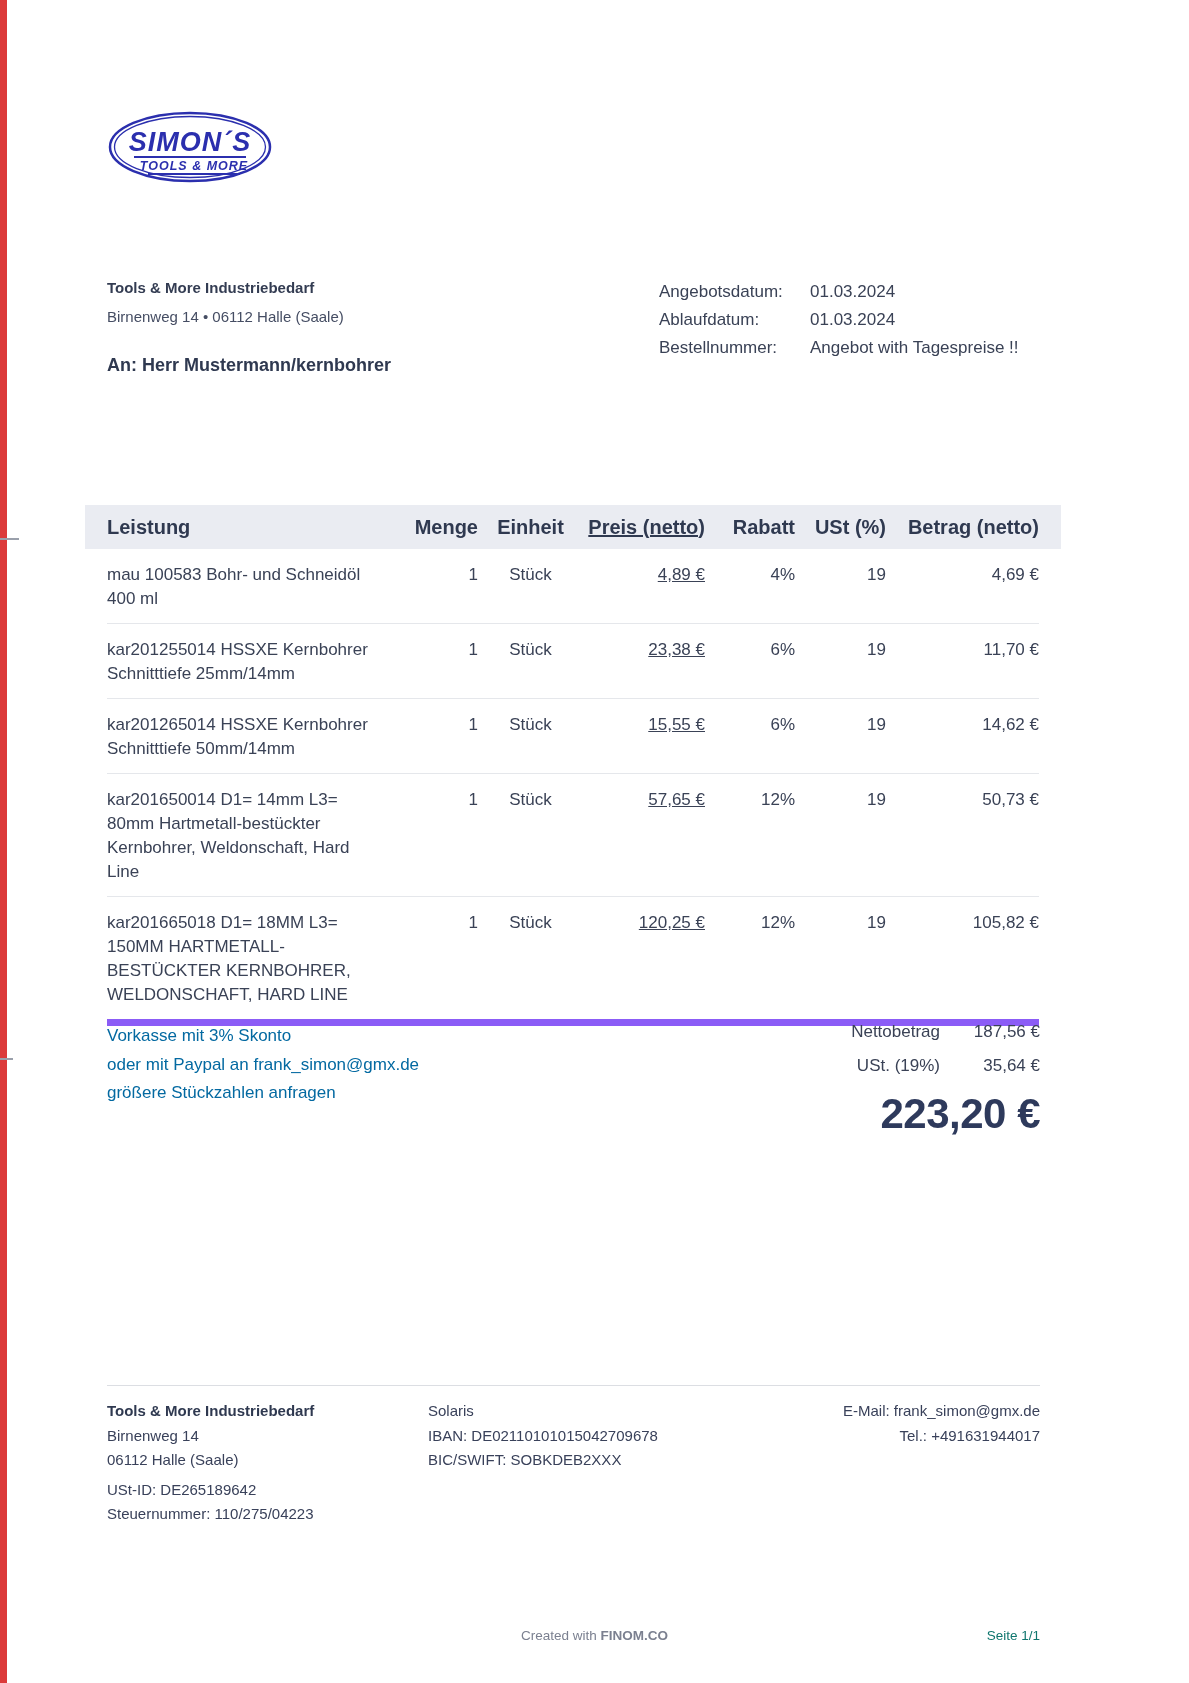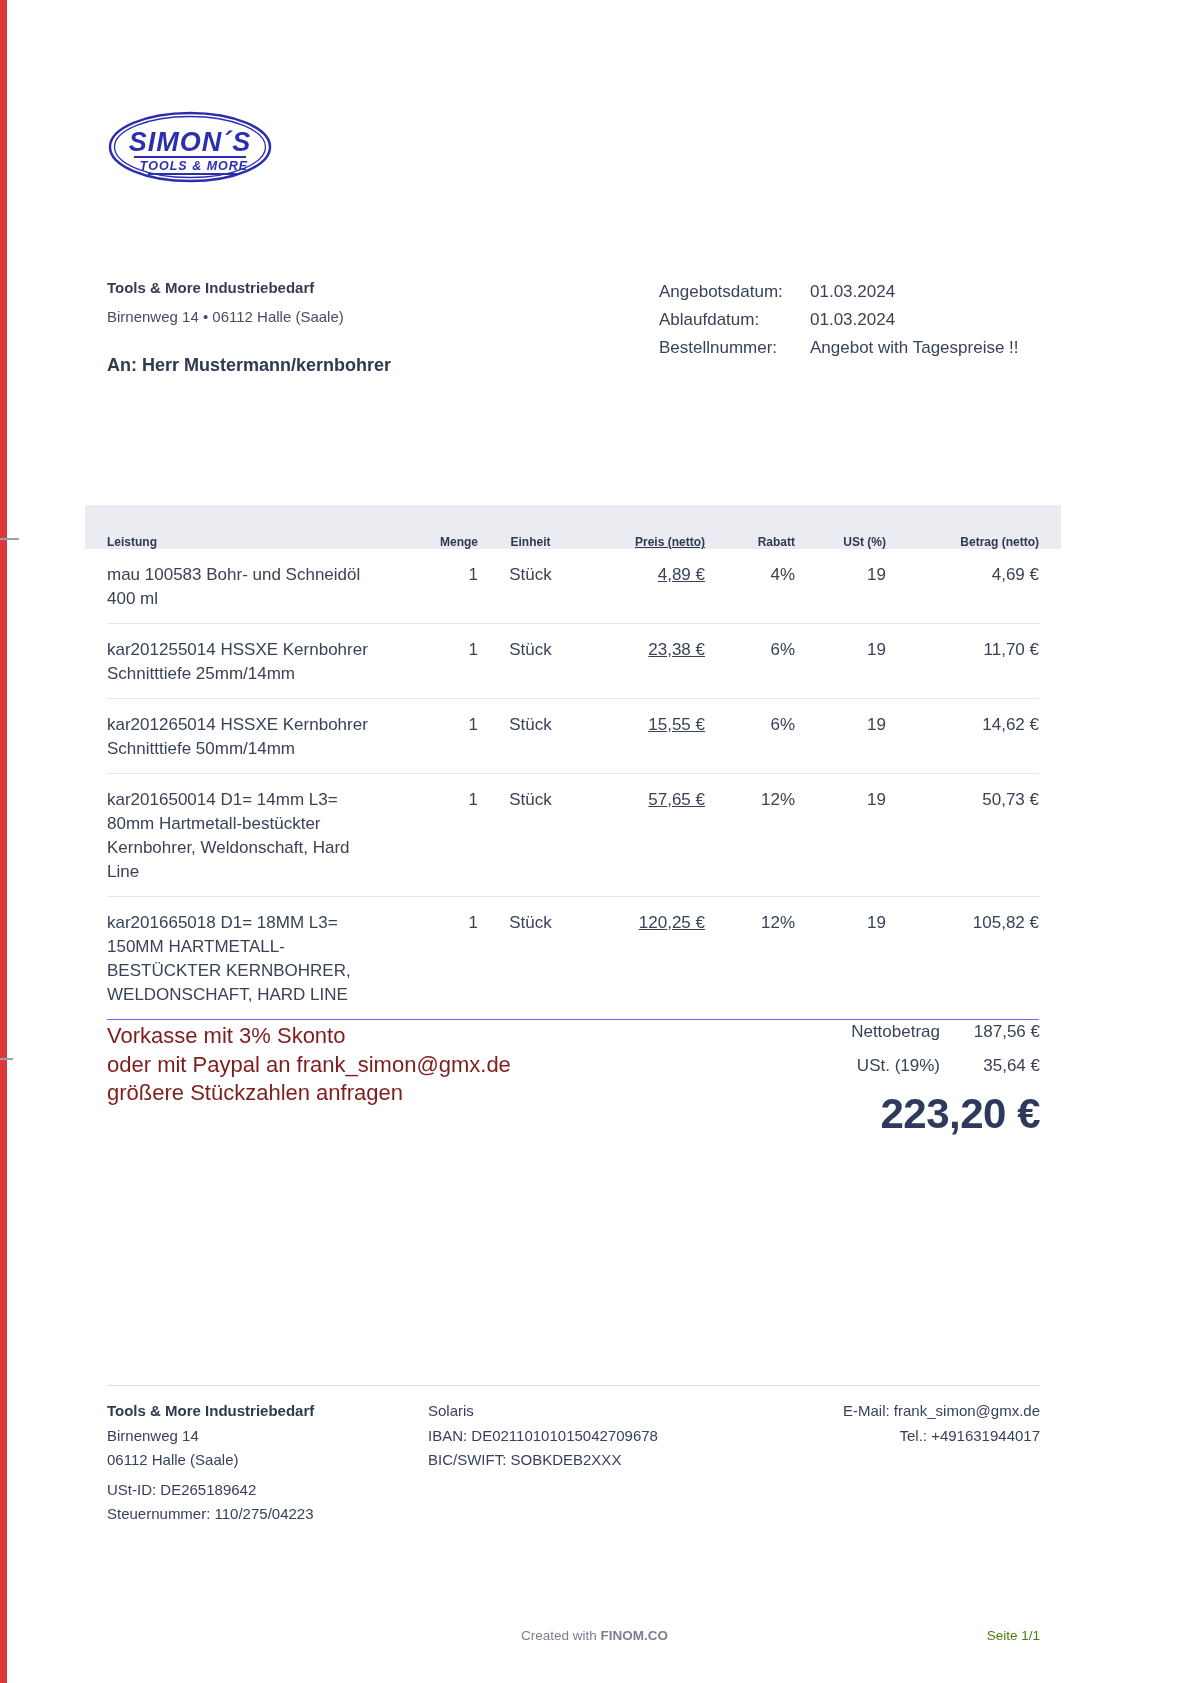--- a/index.html
+++ b/index.html
@@ -28,55 +28,55 @@
   .sender-address { font-size: 15px; color: #454d63; margin-top: 9px; line-height: 20px; }
   .sender-recipient { font-size: 18px; font-weight: bold; color: #2f3950; margin-top: 26px; line-height: 24px; }
   .offer { width: 381px; }
   .offer-title { font-size: 27px; font-weight: bold; color: #e25c5c; line-height: 30px; margin-bottom: 15px; }
   .offer-field { display: flex; font-size: 17px; line-height: 28px; color: #3a4256; }
   .offer-field .lbl { width: 151px; flex: 0 0 151px; }
   .offer-field .val { flex: 1; }
 
   
   .table-section { position: absolute; left: 85px; top: 505px; width: 976px; font-size: 17px; }
-  .tbl-head { display: flex; align-items: flex-end; height: 44px; padding: 0 22px; background: #eaecf2; font-weight: bold; color: #2f3950; font-size: 12px; box-sizing: border-box; }
-  .tbl-body { margin: 0 22px; border-bottom: 1px solid #8b5cf6; }
+  .tbl-head { display: flex; align-items: center; height: 44px; padding: 0 22px; background: #eaecf2; font-weight: bold; color: #2f3950; font-size: 20px; box-sizing: border-box; }
+  .tbl-body { margin: 0 22px; border-bottom: 7px solid #8b5cf6; }
   .tbl-row { display: flex; padding: 14px 0 12px; border-top: 1px solid #e5e7eb; line-height: 24px; }
   .tbl-row:first-child { border-top: none; }
   .c-leistung { width: 300px; flex: 0 0 300px; padding-right: 30px; box-sizing: border-box; text-align: left; }
   .c-menge   { width: 71px;  flex: 0 0 71px;  text-align: right; }
   .c-einheit { width: 105px; flex: 0 0 105px; text-align: center; }
   .c-preis   { width: 122px; flex: 0 0 122px; text-align: right; text-decoration: underline; }
   .c-rabatt  { width: 90px;  flex: 0 0 90px;  text-align: right; }
   .c-ust     { width: 91px;  flex: 0 0 91px;  text-align: right; }
   .c-betrag  { flex: 1; text-align: right; }
   .tbl-head .c-leistung { padding-right: 0; }
 
   
   .notes-totals { position: absolute; left: 107px; top: 1022px; width: 933px; display: flex; justify-content: space-between; }
-  .notes { width: 480px; font-size: 22px; line-height: 28.5px; color: #7f1d1d; }
+  .notes { width: 480px; font-size: 17px; line-height: 28.5px; color: #0369a1; }
   .totals { width: 360px; }
   .t-row { display: flex; justify-content: flex-end; align-items: baseline; font-size: 17px; color: #3a4256; margin-bottom: 14px; }
   .t-lbl { text-align: right; }
   .t-val { width: 100px; text-align: right; }
   .grand-total { text-align: right; font-size: 42px; font-weight: bold; color: #2e3a5c; letter-spacing: -0.5px; margin-top: 12px; }
 
   
   .footer-section { position: absolute; left: 107px; top: 1385px; width: 933px; border-top: 1px solid #dcdee3; padding-top: 13px; font-size: 15px; color: #39415a; }
   .footer-cols { display: flex; }
   .f-left { width: 321px; flex: 0 0 321px; }
   .f-mid { flex: 1; }
   .f-right { text-align: right; }
   .f-line { line-height: 24.5px; }
   .f-bold { font-weight: bold; color: #2f3950; }
   .f-gap { height: 5px; }
 
   .created-line { position: absolute; left: 0; top: 1628px; width: 100%; text-align: center; font-size: 13.5px; color: #7b8090; }
   .created-line .brand { font-weight: bold; margin-top: 39px; }
-  .page-num { position: absolute; right: 149px; top: 1628px; font-size: 13.5px; color: #4d7c0f; }
+  .page-num { position: absolute; right: 149px; top: 1628px; font-size: 13.5px; color: #0f766e; }
 </style>
 </head>
 <body>
 
 <div class="page">
 
   <div class="red-stripe"></div>
   <div class="fold-mark fm1"></div>
   <div class="fold-mark fm2"></div>
 

